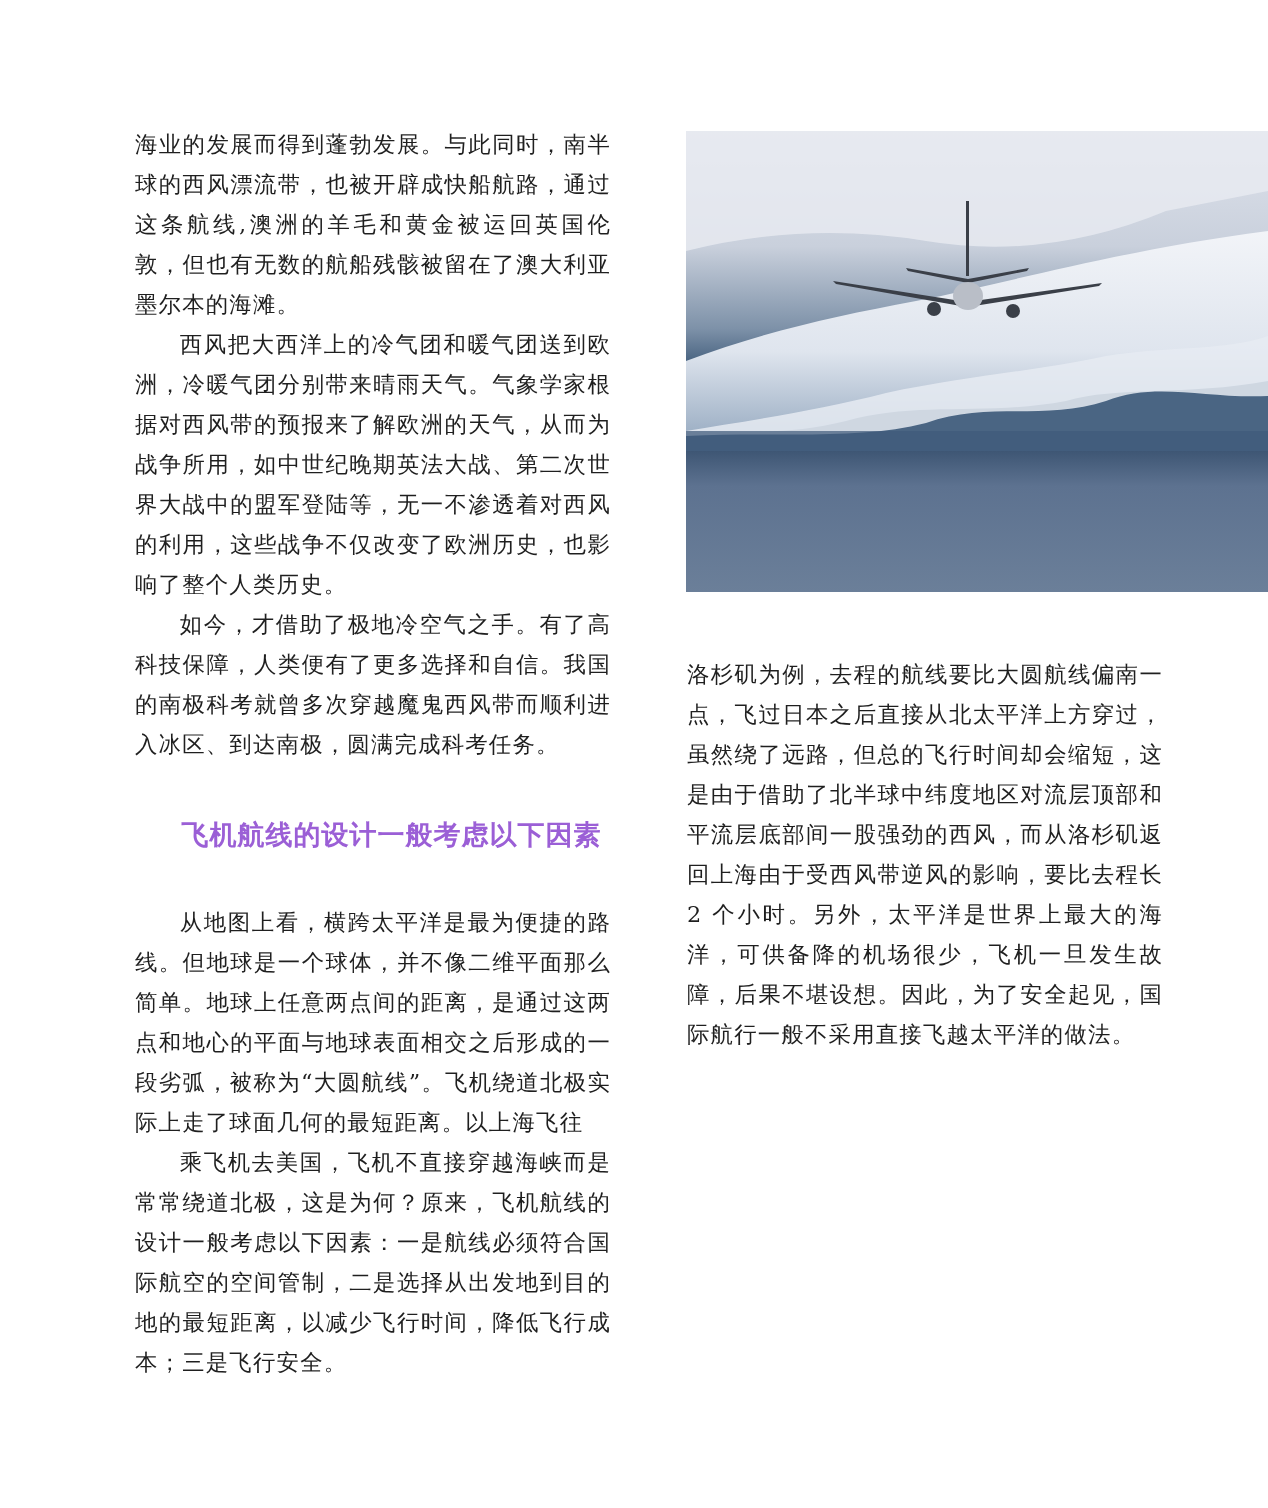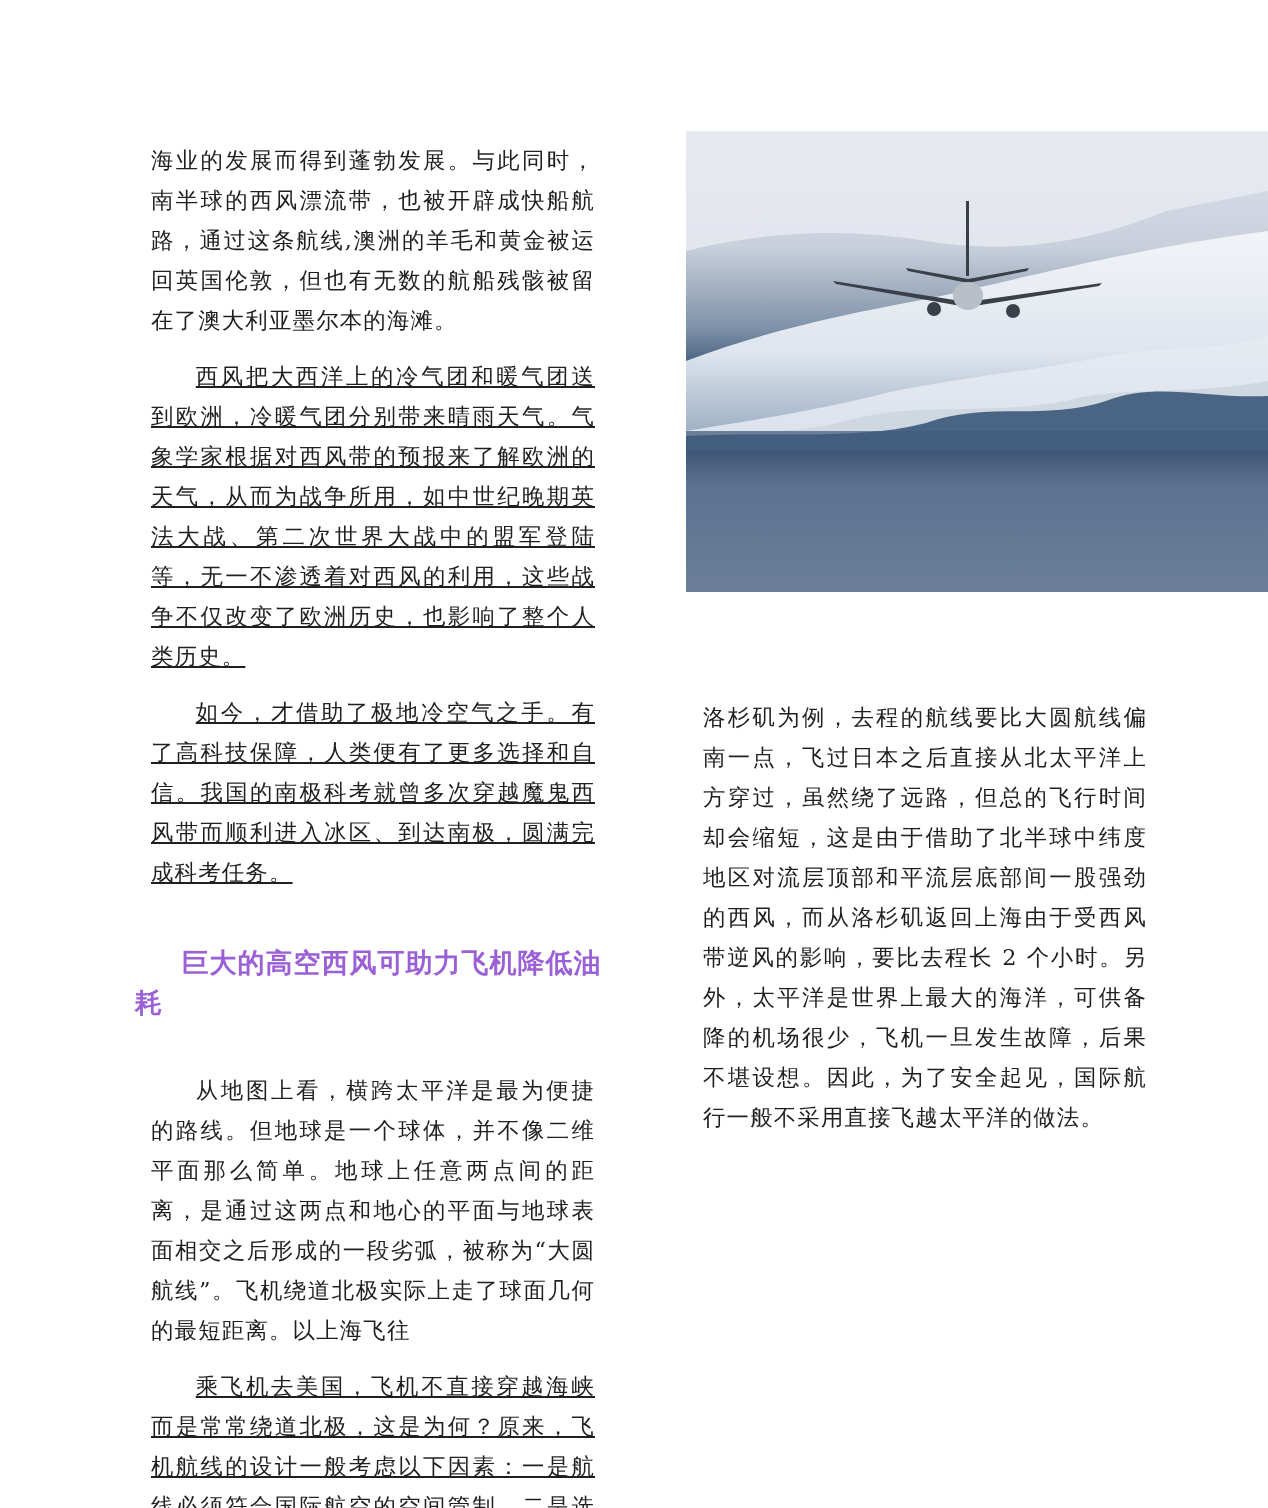--- a/index.html
+++ b/index.html
@@ -1,42 +1,42 @@
 <!DOCTYPE html>
 <html><head>
 <meta charset="utf-8">
 <style>
   html, body { margin: 0; padding: 0; background: #ffffff; }
   body { width: 1268px; height: 1508px; position: relative; overflow: hidden;
          font-family: "DejaVu Serif", "Liberation Serif", serif; color: #1f1f1f; }
   .col { position: absolute; width: 476px; }
   .col-left { left: 135px; top: 124px; }
-  .col-right { left: 687px; top: 681px; }
-  .para { margin: 16px; font-size: 22.4px; line-height: 40px; letter-spacing: 1.2px;
+  .col-right { left: 687px; top: 654px; }
+  .para { margin: 0; font-size: 22.4px; line-height: 40px; letter-spacing: 1.2px;
           text-align: justify; text-justify: inter-character; }
-  .para + .para { margin-top: 0; text-decoration: underline; }
+  .para + .para { margin-top: 0; }
   .indent { text-indent: 2em; }
   .heading { margin: 51px 0 47px 0; font-family: "DejaVu Sans", "Liberation Sans", sans-serif;
              font-size: 27px; line-height: 40px; font-weight: bold; color: #9b5fd6;
              text-indent: 1.72em; letter-spacing: 1px; }
   .photo { position: absolute; left: 686px; top: 131px; width: 582px; height: 461px; overflow: hidden; }
   .photo svg { display: block; width: 100%; height: 100%; }
   .endmark { display: inline-block; width: 12px; height: 13px; background: #dcdcdc;
              color: #d4242a; font-size: 11px; line-height: 13px; text-align: center;
              font-style: italic; font-weight: bold; vertical-align: middle; margin-left: 6px;
              text-indent: 0; font-family: "DejaVu Sans", sans-serif; }
 </style>
 </head>
 <body>
 
 <div class="col col-left">
   <p class="para">海业的发展而得到蓬勃发展。与此同时，南半球的西风漂流带，也被开辟成快船航路，通过这条航线,澳洲的羊毛和黄金被运回英国伦敦，但也有无数的航船残骸被留在了澳大利亚墨尔本的海滩。</p>
   <p class="para indent">西风把大西洋上的冷气团和暖气团送到欧洲，冷暖气团分别带来晴雨天气。气象学家根据对西风带的预报来了解欧洲的天气，从而为战争所用，如中世纪晚期英法大战、第二次世界大战中的盟军登陆等，无一不渗透着对西风的利用，这些战争不仅改变了欧洲历史，也影响了整个人类历史。</p>
   <p class="para indent">如今，才借助了极地冷空气之手。有了高科技保障，人类便有了更多选择和自信。我国的南极科考就曾多次穿越魔鬼西风带而顺利进入冰区、到达南极，圆满完成科考任务。</p>
-  <h2 class="heading">巨大的高空西风可助力飞机降低油耗</h2>
+  <h2 class="heading">飞机航线的设计一般考虑以下因素</h2>
   <p class="para indent">从地图上看，横跨太平洋是最为便捷的路线。但地球是一个球体，并不像二维平面那么简单。地球上任意两点间的距离，是通过这两点和地心的平面与地球表面相交之后形成的一段劣弧，被称为“大圆航线”。飞机绕道北极实际上走了球面几何的最短距离。以上海飞往</p>
   <p class="para indent">乘飞机去美国，飞机不直接穿越海峡而是常常绕道北极，这是为何？原来，飞机航线的设计一般考虑以下因素：一是航线必须符合国际航空的空间管制，二是选择从出发地到目的地的最短距离，以减少飞行时间，降低飞行成本；三是飞行安全。</p>
 </div>
 
 <div class="photo">
   <svg viewBox="0 0 582 461" preserveAspectRatio="none" xmlns="http://www.w3.org/2000/svg">
     <defs>
       <linearGradient id="sky" x1="0" y1="0" x2="0" y2="1">
         <stop offset="0" stop-color="#dfe3ec"></stop>
         <stop offset="0.35" stop-color="#c9d0dc"></stop>

